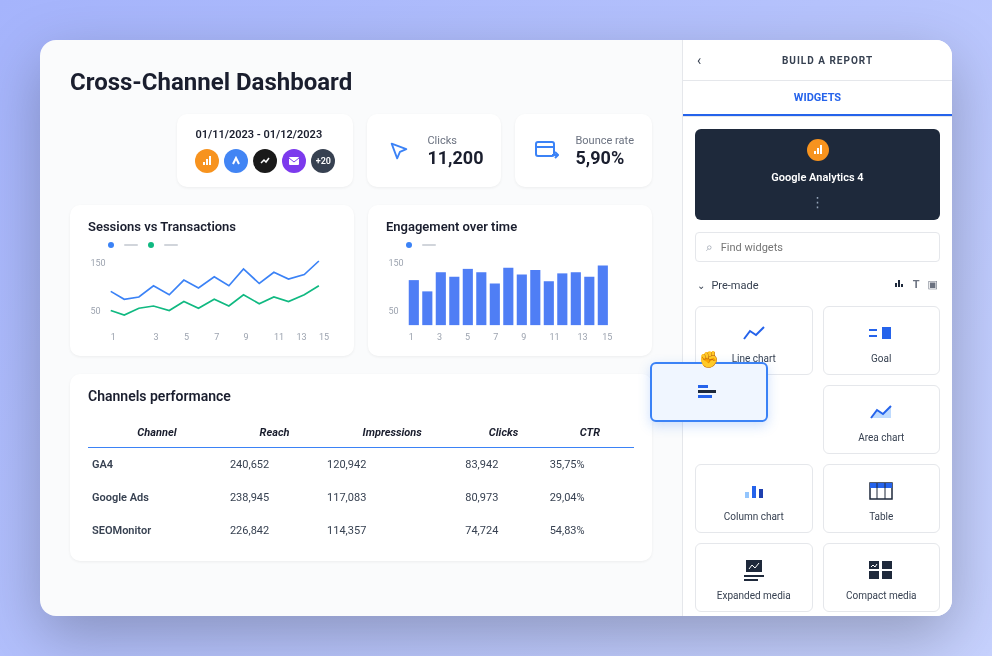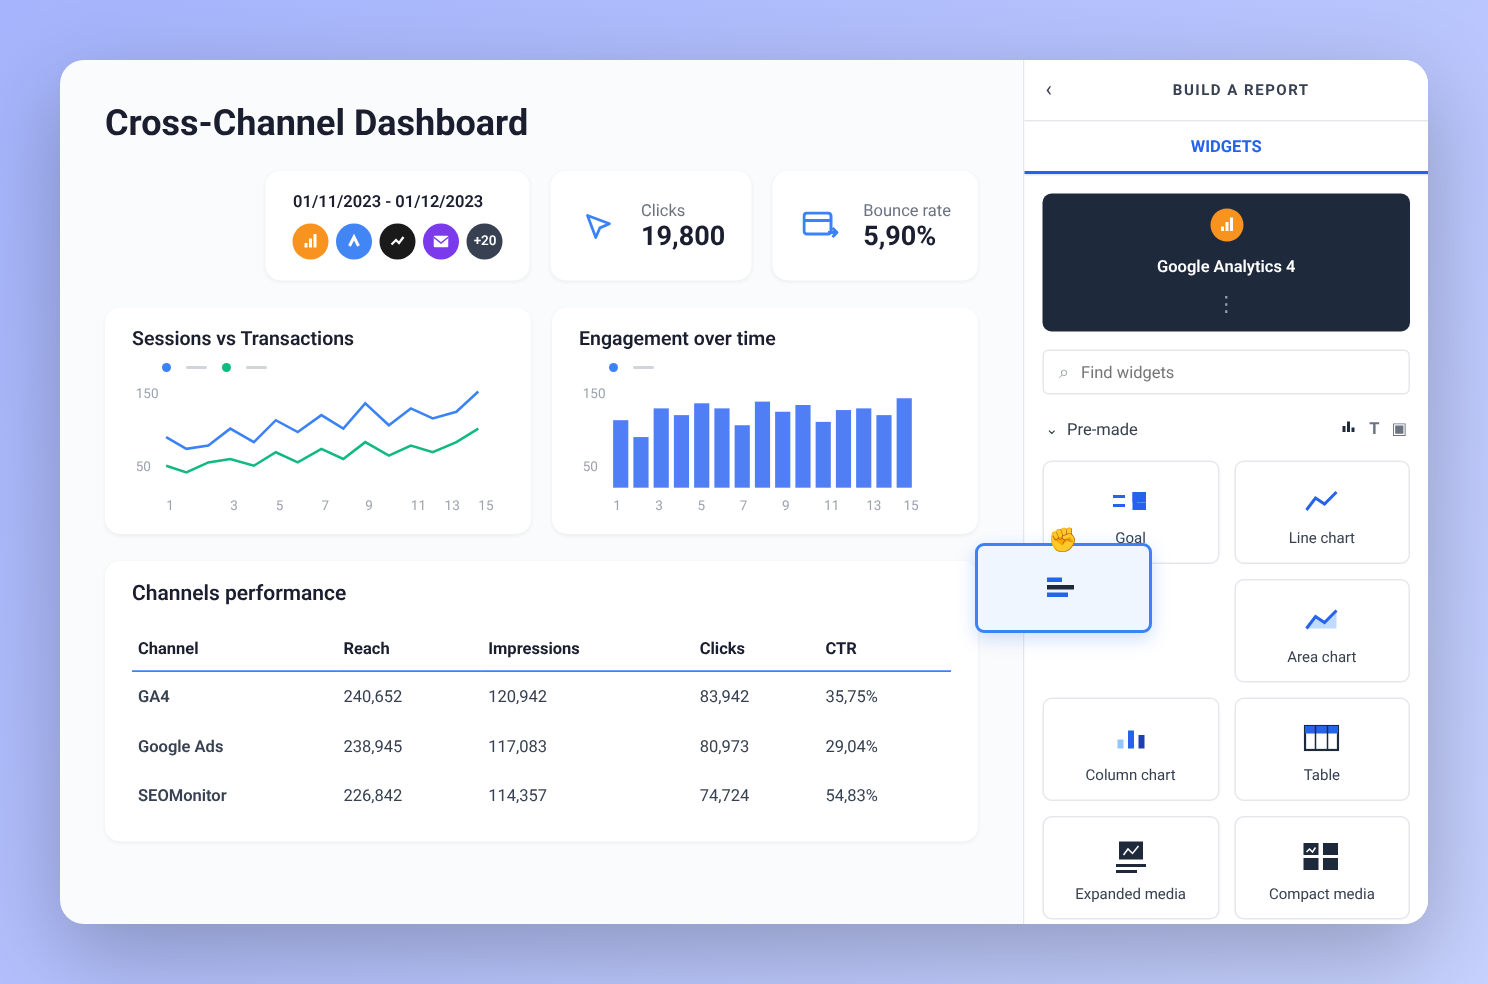--- a/index.html
+++ b/index.html
@@ -23,21 +23,21 @@
 .chart-title { font-size:13px; font-weight:600; color:#1a1e2e; margin-bottom:8px; }
 .chart-area { height:90px; position:relative; }
 .chart-svg { width:100%; height:100%; }
 .axis-label { font-size:8px; fill:#9ca3af; }
 .legend-dots { display:flex; gap:10px; margin-bottom:4px; padding-left:20px; }
 .ldot { width:6px; height:6px; border-radius:50%; }
 .ldash { width:14px; height:2px; background:#d1d5db; border-radius:1px; margin-top:2px; }
 .table-card { }
 .table-title { font-size:14px; font-weight:600; color:#1a1e2e; margin-bottom:14px; }
 table { width:100%; border-collapse:collapse; }
-th { text-align:left; font-size:11px; font-weight:700; color:#1a1e2e; padding:8px 4px; border-bottom:1px solid #3b82f6; }
+th { text-align:center; font-size:11px; font-weight:700; color:#1a1e2e; padding:8px 4px; border-bottom:1px solid #3b82f6;font-style:italic; }
 td { font-size:11px; color:#374151; padding:10px 4px; }
 td:first-child { font-weight:600; }
 .sidebar { width:270px; background:#fff; border-left:1px solid #e5e7eb; display:flex; flex-direction:column; border-radius:0 16px 16px 0; }
 .sb-header { display:flex; align-items:center; padding:12px 14px; border-bottom:1px solid #e5e7eb; }
 .back-btn { width:20px; cursor:pointer; color:#374151; font-size:14px; }
 .sb-title { flex:1; text-align:center; font-size:10px; font-weight:700; letter-spacing:1px; color:#374151; }
 .tabs { display:flex; border-bottom:1px solid #e5e7eb; }
 .tab { flex:1; text-align:center; padding:10px; font-size:11px; font-weight:700; color:#6b7280; cursor:pointer; }
 .tab.active { color:#2563eb; border-bottom:2px solid #2563eb; }
 .ds-banner { margin:12px; background:#1e293b; border-radius:6px; padding:10px 12px; display:flex; align-items:center; gap:10px;flex-direction:column; }
@@ -97,21 +97,21 @@
       </div>
 
       <div class="card metric-card">
         <div class="metric-icon">
           <svg width="22" height="22" viewBox="0 0 24 24" fill="none">
               <path d="M4 4 L10 20 L13 13 L20 10 Z" stroke="#3b82f6" stroke-width="2" stroke-linejoin="round"></path>
             </svg>
         </div>
         <div>
           <div class="metric-label">Clicks</div>
-          <div class="metric-value">19,800</div>
+          <div class="metric-value">11,200</div>
         </div>
       </div>
 
       <div class="card metric-card">
         <div class="metric-icon">
           <svg width="24" height="20" viewBox="0 0 24 20" fill="none">
               <rect x="1" y="1" width="18" height="14" rx="2" stroke="#3b82f6" stroke-width="2"></rect>
               <line x1="1" y1="6" x2="19" y2="6" stroke="#3b82f6" stroke-width="2"></line>
               <path d="M17 14 L23 14 M20 11 L23 14 L20 17" stroke="#3b82f6" stroke-width="2" fill="none"></path>
             </svg>
@@ -259,36 +259,36 @@
               <line x1="5" y1="9" x2="5" y2="2"></line>
               <line x1="8" y1="9" x2="8" y2="6"></line>
             </svg></span>
         <span style="font-weight:700;">T</span>
         <span>▣</span>
       </div>
     </div>
     <div class="widgets-grid">
       <div class="widget-tile">
         <div class="widget-icon">
+            <svg width="24" height="16" viewBox="0 0 24 16">
+              <path d="M2 14 L8 6 L14 10 L22 2" stroke="#2563eb" stroke-width="2" fill="none"></path>
+            </svg>
+          </div>
+        <div class="widget-label">Line chart</div>
+      </div>
+      <div class="widget-tile">
+        <div class="widget-icon">
             <svg width="28" height="18" viewBox="0 0 28 18">
               <line x1="2" y1="6" x2="10" y2="6" stroke="#2563eb" stroke-width="2"></line>
               <line x1="2" y1="12" x2="10" y2="12" stroke="#2563eb" stroke-width="2"></line>
               <path d="M15 3 L15 15 L24 15 L24 10 L18 10" fill="#2563eb"></path>
               <rect x="15" y="3" width="9" height="7" fill="#2563eb"></rect>
             </svg>
           </div>
         <div class="widget-label">Goal</div>
-      </div>
-      <div class="widget-tile">
-        <div class="widget-icon">
-            <svg width="24" height="16" viewBox="0 0 24 16">
-              <path d="M2 14 L8 6 L14 10 L22 2" stroke="#2563eb" stroke-width="2" fill="none"></path>
-            </svg>
-          </div>
-        <div class="widget-label">Line chart</div>
       </div>
       <div class="widget-tile" style="visibility:hidden"></div>
       <div class="widget-tile">
         <div class="widget-icon">
             <svg width="24" height="16" viewBox="0 0 24 16">
               <path d="M2 14 L8 6 L14 10 L22 2 L22 14 Z" fill="#bfdbfe"></path>
               <path d="M2 14 L8 6 L14 10 L22 2" stroke="#2563eb" stroke-width="2" fill="none"></path>
             </svg>
           </div>
         <div class="widget-label">Area chart</div>

